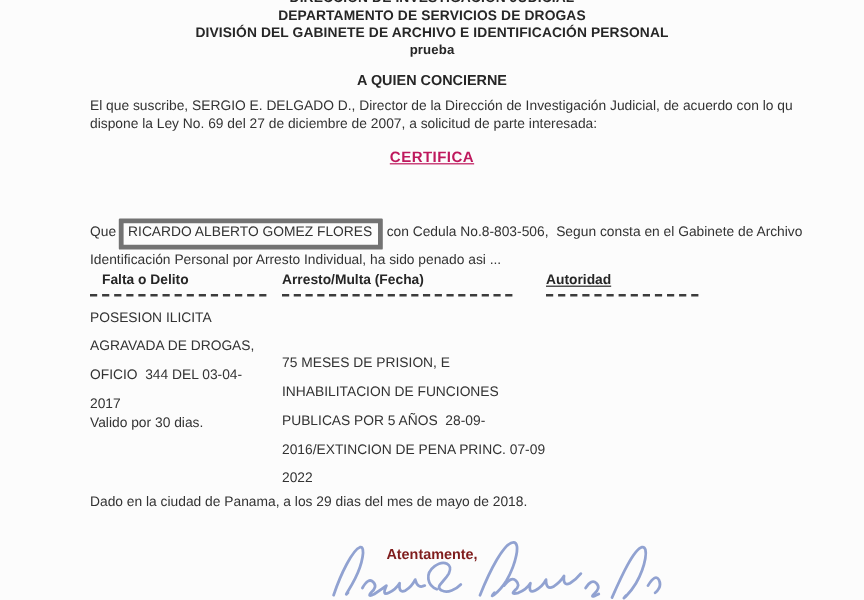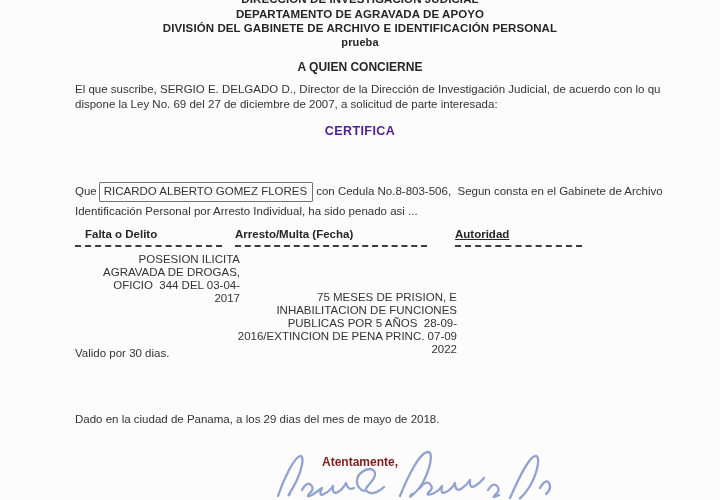--- a/index.html
+++ b/index.html
@@ -9,38 +9,38 @@
     font-family:"Liberation Sans","DejaVu Sans",sans-serif;
     color:#2e2e2e;
   }
   .doc{position:absolute;inset:0;filter:blur(0.24px);}
   .abs{position:absolute;}
   .center{left:0;width:720px;text-align:center;}
   .pre{white-space:pre-wrap;}
   .letterhead{font-size:11.5px;font-weight:bold;color:#262626;letter-spacing:0.1px;}
   .bodytxt{font-size:11.5px;line-height:15px;color:#333;}
   .heading{font-size:12px;font-weight:bold;color:#262626;}
-  .certifica{font-size:12.5px;font-weight:bold;letter-spacing:0.4px;color:#4c1d95;}
+  .certifica{font-size:12.5px;font-weight:bold;letter-spacing:0.4px;color:#be185d;text-decoration:underline;}
   .name-box{
-    display:inline-block;border:1px solid #737373;border-radius:1px;
+    display:inline-block;border:4px solid #737373;border-radius:1px;
     padding:1px 5px 2px 4px;margin:0 3px 0 2px;
   }
-  .col{font-size:11.5px;line-height:13px;color:#333;text-align:right;}
+  .col{font-size:11.5px;line-height:24px;color:#333;}
   .col-header{font-size:11.5px;font-weight:bold;color:#262626;}
   .dashes{border-top:2px dashed #3c3c3c;height:0;}
   .sig-svg{position:absolute;}
   .closing{font-size:12px;font-weight:bold;color:#7f1d1d;}
 </style>
 </head>
 <body>
 
 <div class="doc">
 
   <div class="abs center letterhead" style="top:-7px;">DIRECCIÓN DE INVESTIGACIÓN JUDICIAL</div>
-  <div class="abs center letterhead" style="top:8px;">DEPARTAMENTO DE AGRAVADA DE APOYO</div>
+  <div class="abs center letterhead" style="top:8px;">DEPARTAMENTO DE SERVICIOS DE DROGAS</div>
   <div class="abs center letterhead" style="top:22px;">DIVISIÓN DEL GABINETE DE ARCHIVO E IDENTIFICACIÓN PERSONAL</div>
   <div class="abs center letterhead" style="top:36px;font-size:11px;">prueba</div>
 
   <div class="abs center heading" style="top:60px;">A QUIEN CONCIERNE</div>
 
   <div class="abs bodytxt" style="top:82px;left:75px;width:660px;white-space:nowrap;overflow:hidden;">
     <div class="pre" style="white-space:nowrap;">El que suscribe, SERGIO E. DELGADO D., Director de la Dirección de Investigación Judicial, de acuerdo con lo qu</div>
     <div class="pre" style="white-space:nowrap;">dispone la Ley No. 69 del 27 de diciembre de 2007, a solicitud de parte interesada:</div>
   </div>
 

